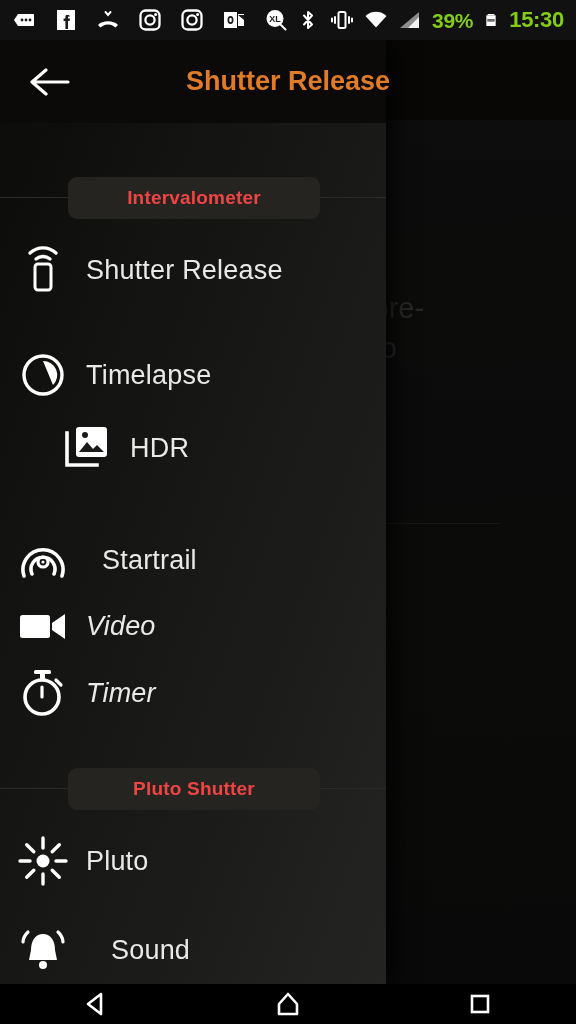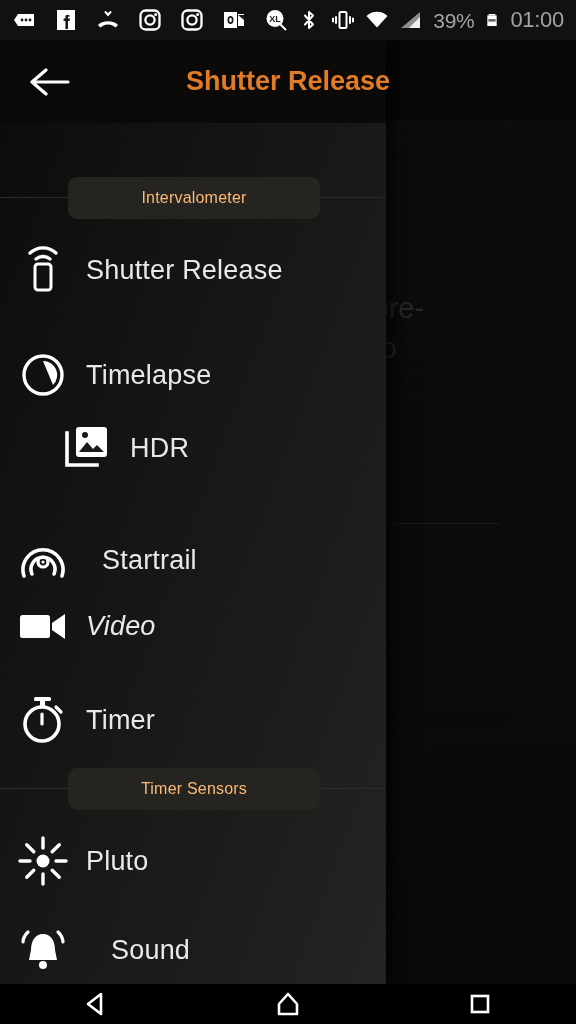--- a/index.html
+++ b/index.html
@@ -22,21 +22,21 @@
     width:576px; height:40px;
     background:#111111;
     display:flex; align-items:center;
     padding:0 12px;
     z-index:40;
   }
   .sb-left { display:flex; align-items:center; gap:18px; }
   .sb-right { display:flex; align-items:center; gap:10px; margin-left:auto; }
   .sb-icon { width:24px; height:24px; display:block; }
   .sb-text {
-    color:#a3a3a3; font-size:21px; font-weight:normal;
+    color:#84cc16; font-size:21px; font-weight:bold;
     letter-spacing:-0.3px; line-height:1;
   }
   .sb-time { font-size:22px; }
 
   
   #bg-page {
     position:absolute; top:40px; left:0;
     width:576px; height:944px;
     background:linear-gradient(180deg,#181817 0%,#151514 40%,#121211 100%);
     z-index:5;
@@ -107,21 +107,21 @@
     background:#2b2b29;
   }
   .section-pill {
     position:absolute; top:0; left:68px;
     width:252px; height:42px;
     background:#262421;
     border-radius:9px;
     display:flex; align-items:center; justify-content:center;
   }
   .section-label {
-    color:#fdba74; font-size:16px; font-weight:normal;
+    color:#ef4444; font-size:19px; font-weight:bold;
     letter-spacing:0.2px;
   }
 
   
   .menu-item {
     position:absolute; left:0; width:386px; height:72px;
     display:flex; align-items:center;
   }
   .mi-icon {
     width:86px; height:72px;
@@ -234,37 +234,37 @@
   <div class="menu-item" style="top:590px;z-index:20;font-style:italic;">
     <div class="mi-icon">
       <svg width="50" height="34" viewBox="0 0 50 34">
         <rect x="2" y="6" width="30" height="23" rx="2.5" fill="#fff"></rect>
         <path d="M34 14 L47 5 L47 30 L34 21 Z" fill="#fff"></path>
       </svg>
     </div>
     <span class="mi-label">Video</span>
   </div>
 
-  <div class="menu-item" style="top:684px;z-index:20;">
+  <div class="menu-item" style="top:657px;z-index:20;font-style:italic;">
     <div class="mi-icon">
       <svg width="46" height="50" viewBox="0 0 46 50">
         <circle cx="22" cy="29" r="17" fill="none" stroke="#fff" stroke-width="3.6"></circle>
         <rect x="14" y="2" width="17" height="4" rx="1.5" fill="#fff"></rect>
         <rect x="20" y="6" width="5" height="5" fill="#fff"></rect>
         <path d="M22 29 L22 19" stroke="#fff" stroke-width="3.2" stroke-linecap="round"></path>
         <path d="M36 12 L41 17" stroke="#fff" stroke-width="3.2" stroke-linecap="round"></path>
       </svg>
     </div>
     <span class="mi-label">Timer</span>
   </div>
 
   <div class="section" style="top:768px;z-index:20;">
     <div class="section-rule"></div>
     <div class="section-pill">
-      <span class="section-label">Timer Sensors</span>
+      <span class="section-label">Pluto Shutter</span>
     </div>
   </div>
 
   <div class="menu-item" style="top:825px;z-index:20;">
     <div class="mi-icon">
       <svg width="50" height="50" viewBox="0 0 50 50">
         <circle cx="25" cy="25" r="6.5" fill="#fff"></circle>
         <g stroke="#fff" stroke-width="3.4" stroke-linecap="round">
           <path d="M25 2 L25 12"></path>
             <path d="M25 38 L25 48"></path>
@@ -347,21 +347,21 @@
       <svg class="sb-icon" viewBox="0 0 24 24">
         <path d="M2 20 L21 20 L21 4 Z" fill="#8d8d8d"></path>
         <path d="M10 20 L21 20 L21 9 Z" fill="#f0f0f0"></path>
       </svg>
       <span class="sb-text">39%</span>
       <svg class="sb-icon" viewBox="0 0 24 24" style="width:16px;height:24px;">
         <rect x="7" y="3" width="10" height="2" fill="#fff"></rect>
         <rect x="5" y="5" width="14" height="16" fill="#fff"></rect>
         <rect x="6.5" y="10.5" width="11" height="4" fill="#6a6a6a"></rect>
       </svg>
-      <span class="sb-text sb-time">01:00</span>
+      <span class="sb-text sb-time">15:30</span>
     </div>
   </div>
 
   <div id="nav-bar">
     <div class="nav-btn">
       <svg width="26" height="26" viewBox="0 0 26 26">
         <path d="M18 3 L5 13 L18 23 Z" fill="none" stroke="#fff" stroke-width="2.6" stroke-linejoin="round"></path>
       </svg>
     </div>
     <div class="nav-btn">

